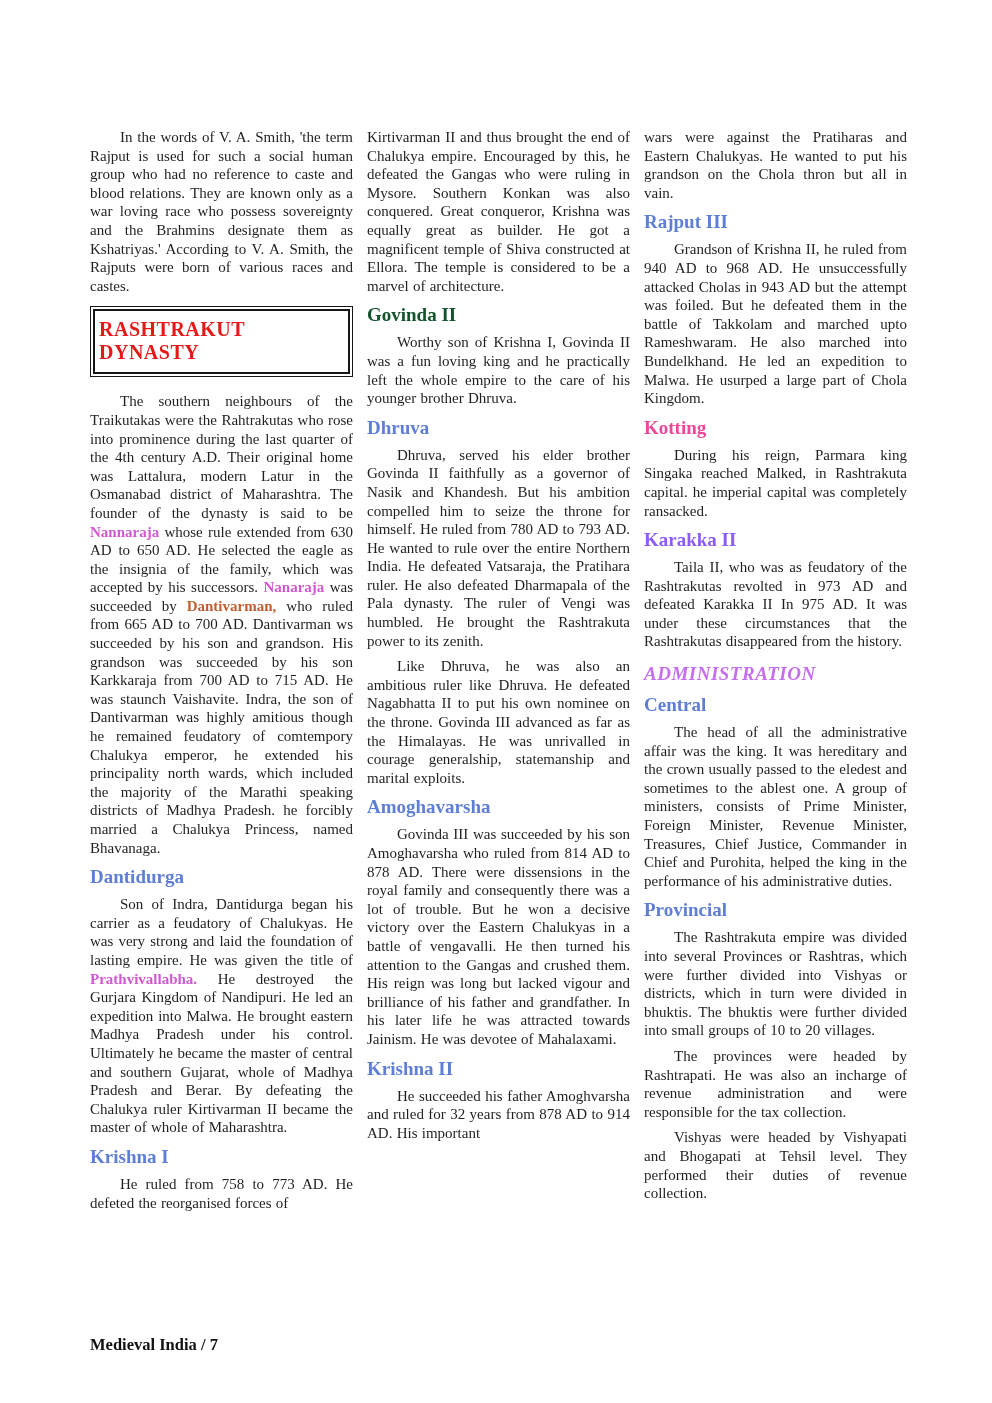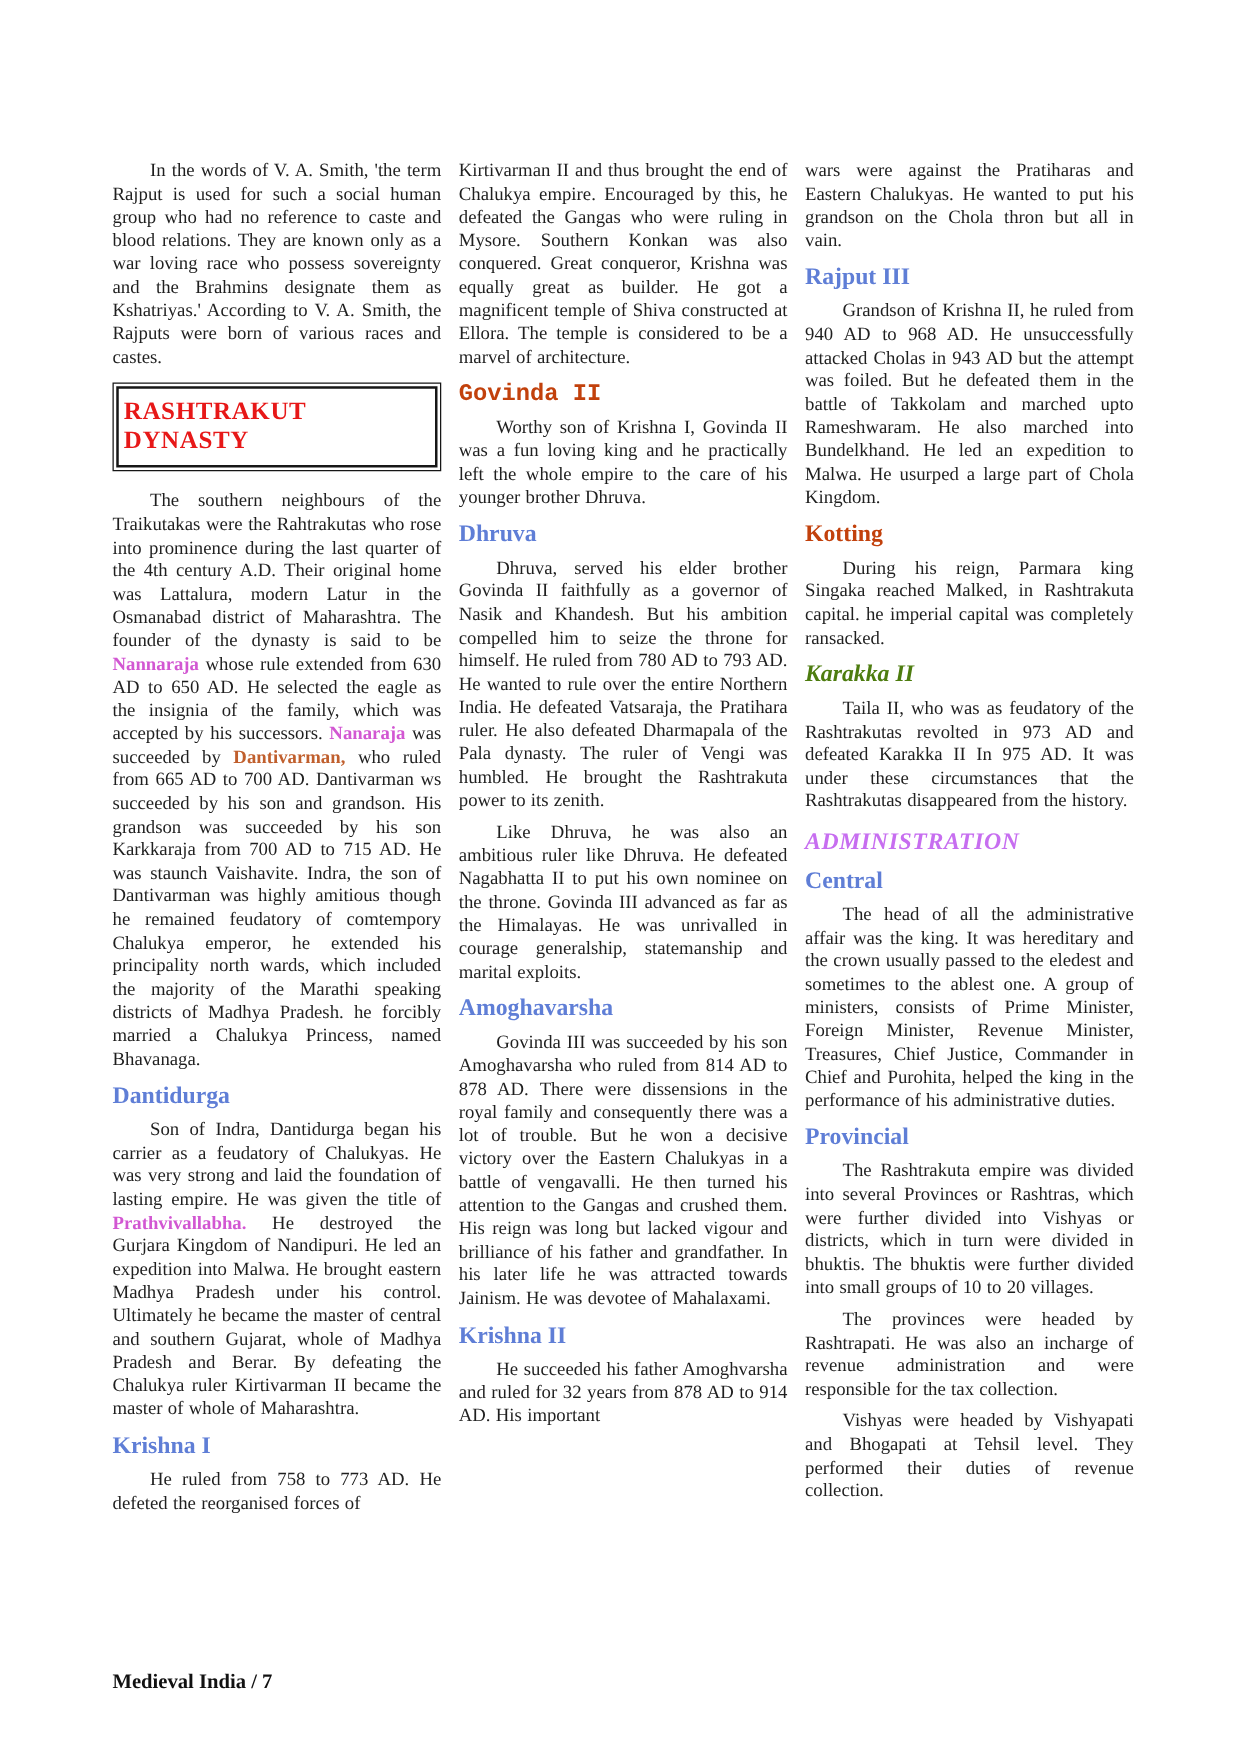--- a/index.html
+++ b/index.html
@@ -83,37 +83,37 @@
         <div>DYNASTY</div>
       </div>
       <p class="para"><span class="seg-plain">The southern neighbours of the Traikutakas were the Rahtrakutas who rose into prominence during the last quarter of the 4th century A.D. Their original home was Lattalura, modern Latur in the Osmanabad district of Maharashtra. The founder of the dynasty is said to be </span><span class="seg-magenta" style="color: rgb(210, 87, 210);">Nannaraja</span><span class="seg-plain"> whose rule extended from 630 AD to 650 AD. He selected the eagle as the insignia of the family, which was accepted by his successors. </span><span class="seg-magenta" style="color: rgb(210, 87, 210);">Nanaraja</span><span class="seg-plain"> was succeeded by </span><span class="seg-orange" style="color: rgb(192, 95, 45);">Dantivarman,</span><span class="seg-plain"> who ruled from 665 AD to 700 AD. Dantivarman ws succeeded by his son and grandson. His grandson was succeeded by his son Karkkaraja from 700 AD to 715 AD. He was staunch Vaishavite. Indra, the son of Dantivarman was highly amitious though he remained feudatory of comtempory Chalukya emperor, he extended his principality north wards, which included the majority of the Marathi speaking districts of Madhya Pradesh. he forcibly married a Chalukya Princess, named Bhavanaga.</span></p>
       <h3 class="heading" style="color: rgb(95, 126, 214);">Dantidurga</h3>
       <p class="para"><span class="seg-plain">Son of Indra, Dantidurga began his carrier as a feudatory of Chalukyas. He was very strong and laid the foundation of lasting empire. He was given the title of </span><span class="seg-magenta" style="color: rgb(210, 87, 210);">Prathvivallabha.</span><span class="seg-plain"> He destroyed the Gurjara Kingdom of Nandipuri. He led an expedition into Malwa. He brought eastern Madhya Pradesh under his control. Ultimately he became the master of central and southern Gujarat, whole of Madhya Pradesh and Berar. By defeating the Chalukya ruler Kirtivarman II became the master of whole of Maharashtra.</span></p>
       <h3 class="heading" style="color: rgb(95, 126, 214);">Krishna I</h3>
       <p class="para"><span class="seg-plain">He ruled from 758 to 773 AD. He defeted the reorganised forces of</span></p>
     </div>
   <div class="col">
       <p class="para" style="text-indent: 0px;"><span class="seg-plain">Kirtivarman II and thus brought the end of Chalukya empire. Encouraged by this, he defeated the Gangas who were ruling in Mysore. Southern Konkan was also conquered. Great conqueror, Krishna was equally great as builder. He got a magnificent temple of Shiva constructed at Ellora. The temple is considered to be a marvel of architecture.</span></p>
-      <h3 class="heading" style="color: #c2410c; font-family: Liberation Mono, monospace;">Govinda II</h3>
+      <h3 class="heading" style="color: #14532d;">Govinda II</h3>
       <p class="para"><span class="seg-plain">Worthy son of Krishna I, Govinda II was a fun loving king and he practically left the whole empire to the care of his younger brother Dhruva.</span></p>
       <h3 class="heading" style="color: rgb(95, 126, 214);">Dhruva</h3>
       <p class="para"><span class="seg-plain">Dhruva, served his elder brother Govinda II faithfully as a governor of Nasik and Khandesh. But his ambition compelled him to seize the throne for himself. He ruled from 780 AD to 793 AD. He wanted to rule over the entire Northern India. He defeated Vatsaraja, the Pratihara ruler. He also defeated Dharmapala of the Pala dynasty. The ruler of Vengi was humbled. He brought the Rashtrakuta power to its zenith.</span></p>
       <p class="para"><span class="seg-plain">Like Dhruva, he was also an ambitious ruler like Dhruva. He defeated Nagabhatta II to put his own nominee on the throne. Govinda III advanced as far as the Himalayas. He was unrivalled in courage generalship, statemanship and marital exploits.</span></p>
       <h3 class="heading" style="color: rgb(95, 126, 214);">Amoghavarsha</h3>
       <p class="para"><span class="seg-plain">Govinda III was succeeded by his son Amoghavarsha who ruled from 814 AD to 878 AD. There were dissensions in the royal family and consequently there was a lot of trouble. But he won a decisive victory over the Eastern Chalukyas in a battle of vengavalli. He then turned his attention to the Gangas and crushed them. His reign was long but lacked vigour and brilliance of his father and grandfather. In his later life he was attracted towards Jainism. He was devotee of Mahalaxami.</span></p>
       <h3 class="heading" style="color: rgb(95, 126, 214);">Krishna II</h3>
       <p class="para"><span class="seg-plain">He succeeded his father Amoghvarsha and ruled for 32 years from 878 AD to 914 AD. His important</span></p>
     </div>
   <div class="col">
       <p class="para" style="text-indent: 0px;"><span class="seg-plain">wars were against the Pratiharas and Eastern Chalukyas. He wanted to put his grandson on the Chola thron but all in vain.</span></p>
       <h3 class="heading" style="color: rgb(95, 126, 214);">Rajput III</h3>
       <p class="para"><span class="seg-plain">Grandson of Krishna II, he ruled from 940 AD to 968 AD. He unsuccessfully attacked Cholas in 943 AD but the attempt was foiled. But he defeated them in the battle of Takkolam and marched upto Rameshwaram. He also marched into Bundelkhand. He led an expedition to Malwa. He usurped a large part of Chola Kingdom.</span></p>
-      <h3 class="heading" style="color: #c2410c;">Kotting</h3>
+      <h3 class="heading" style="color: #ec4899;">Kotting</h3>
       <p class="para"><span class="seg-plain">During his reign, Parmara king Singaka reached Malked, in Rashtrakuta capital. he imperial capital was completely ransacked.</span></p>
-      <h3 class="heading" style="color: #4d7c0f; font-style: italic;">Karakka II</h3>
+      <h3 class="heading" style="color: #8b5cf6;">Karakka II</h3>
       <p class="para"><span class="seg-plain">Taila II, who was as feudatory of the Rashtrakutas revolted in 973 AD and defeated Karakka II In 975 AD. It was under these circumstances that the Rashtrakutas disappeared from the history.</span></p>
       <h3 class="center-heading" style="color: rgb(199, 110, 240);">ADMINISTRATION</h3>
       <h3 class="heading" style="color: rgb(95, 126, 214);">Central</h3>
       <p class="para"><span class="seg-plain">The head of all the administrative affair was the king. It was hereditary and the crown usually passed to the eledest and sometimes to the ablest one. A group of ministers, consists of Prime Minister, Foreign Minister, Revenue Minister, Treasures, Chief Justice, Commander in Chief and Purohita, helped the king in the performance of his administrative duties.</span></p>
       <h3 class="heading" style="color: rgb(95, 126, 214);">Provincial</h3>
       <p class="para"><span class="seg-plain">The Rashtrakuta empire was divided into several Provinces or Rashtras, which were further divided into Vishyas or districts, which in turn were divided in bhuktis. The bhuktis were further divided into small groups of 10 to 20 villages.</span></p>
       <p class="para"><span class="seg-plain">The provinces were headed by Rashtrapati. He was also an incharge of revenue administration and were responsible for the tax collection.</span></p>
       <p class="para"><span class="seg-plain">Vishyas were headed by Vishyapati and Bhogapati at Tehsil level. They performed their duties of revenue collection.</span></p>
     </div>
 </div>

